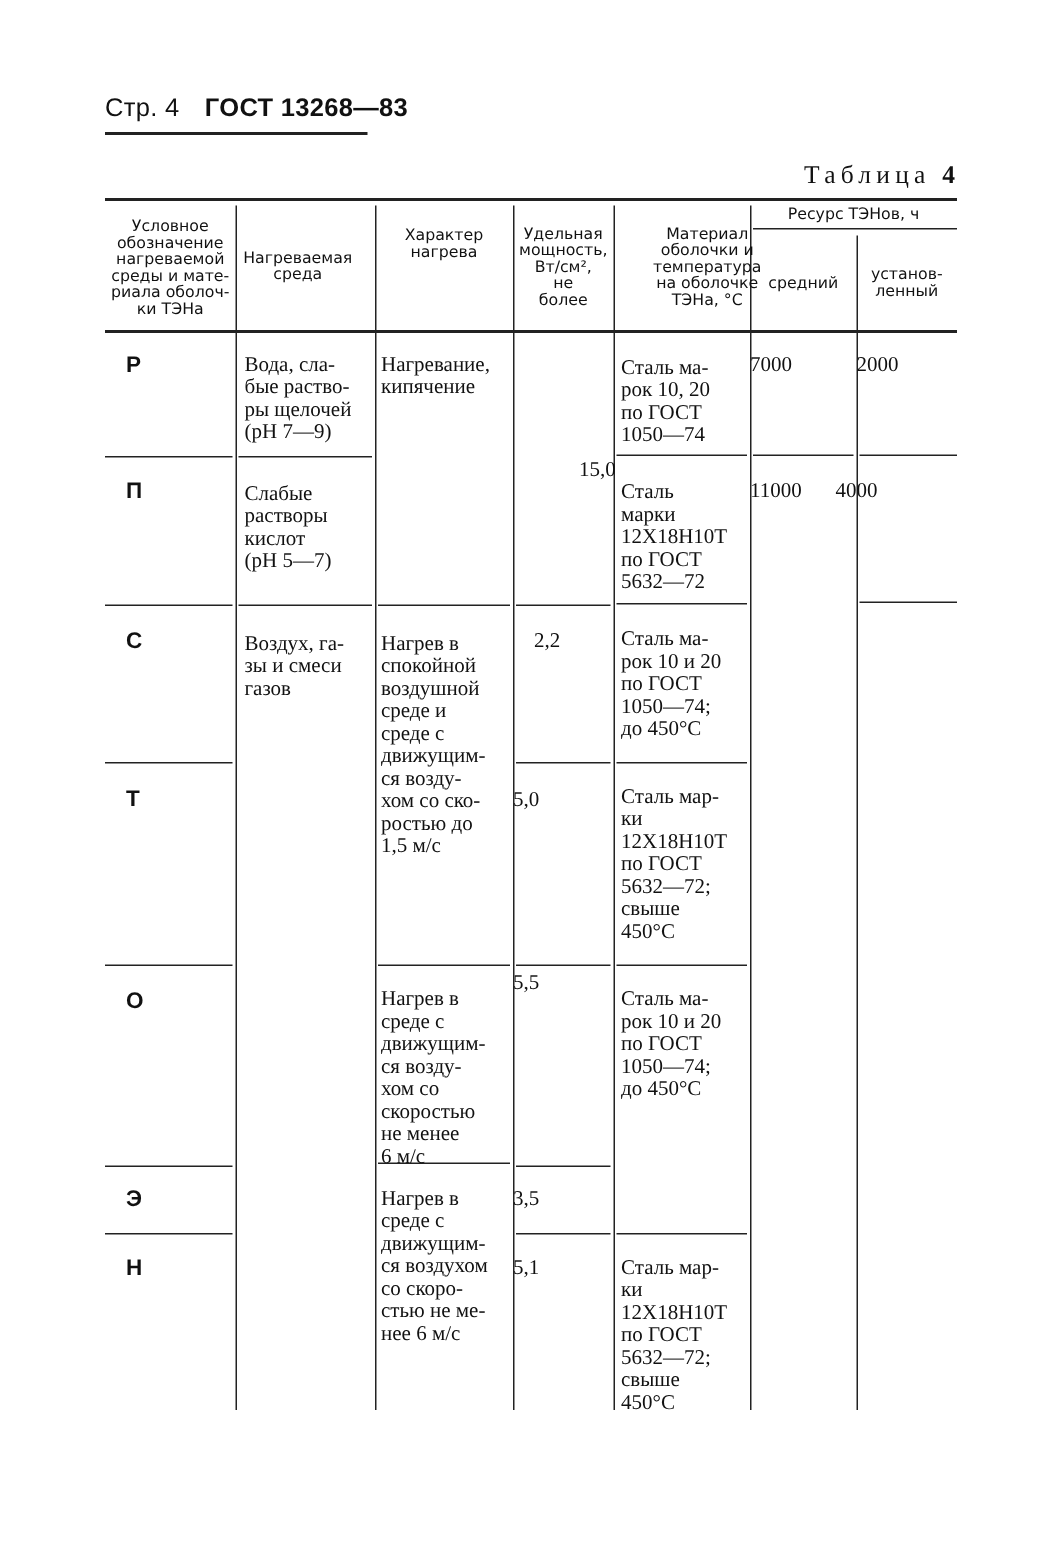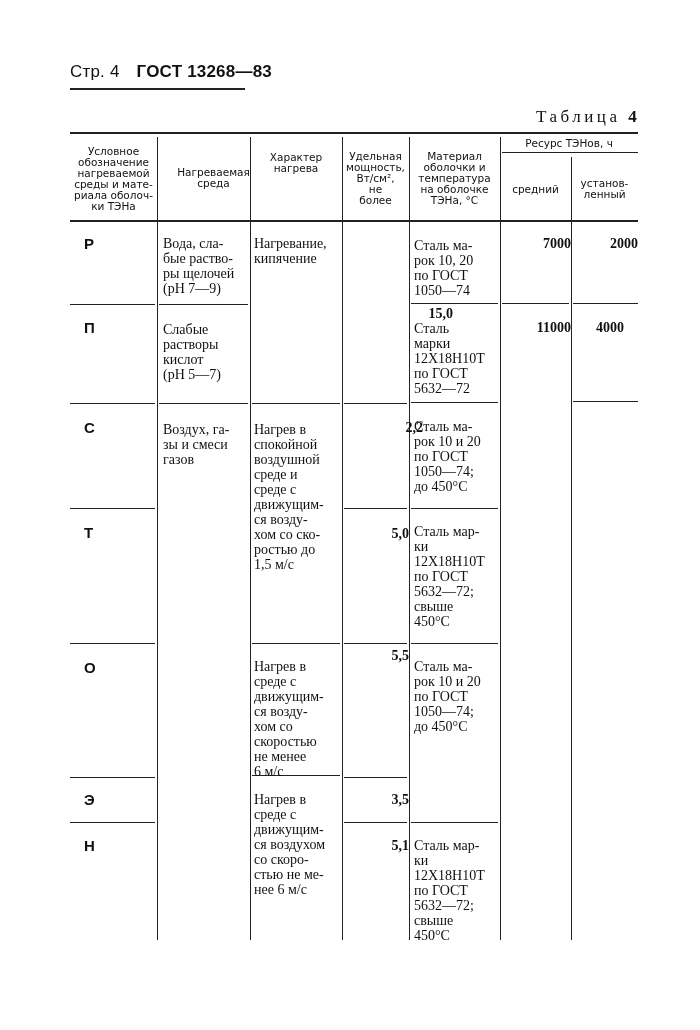--- a/index.html
+++ b/index.html
@@ -10,21 +10,21 @@
   .page-header .gost { font-weight:bold;margin-left:12px; }
   .header-rule { position:absolute; left:70px; top:88px; width:175px; height:2px; background:#222; }
   .table-caption { position:absolute; left:536px; top:107px; font-size:17px; letter-spacing:3.5px; }
   .table-caption .num { font-weight:bold; letter-spacing:0; }
   .cell { position:absolute; font-size:14px; line-height:15px; }
   .hdr { font-family:"DejaVu Sans", sans-serif; font-size:10.5px; line-height:11px; text-align:center; }
   .hline { position:absolute; height:1px; background:#222; }
   .hline.thick { height:2px; }
   .vline { position:absolute; width:1px; background:#222; }
   .code { font-family:"Liberation Sans", sans-serif; font-weight:bold; font-size:15px; }
-  .num-c { text-align:right;font-weight:bold; }
+  .num-c { text-align:left; }
   .txt { white-space:pre-line; }
 </style>
 </head>
 <body>
 
 <div class="page-header">
   <span>Стр. 4</span>
   <span class="gost">ГОСТ 13268—83</span>
 </div>
 <div class="header-rule"></div>
@@ -46,30 +46,30 @@
   <div class="vline" style="left:409px; top:137px; height:803px;"></div>
   <div class="vline" style="left:500px; top:137px; height:803px;"></div>
   <div class="vline" style="left:571px; top:157px; height:783px;"></div>
 
   <div class="cell hdr txt" style="left:70px; top:146px; width:87px;">Условное
 обозначение
 нагреваемой
 среды и мате-
 риала оболоч-
 ки ТЭНа</div>
-  <div class="cell hdr txt" style="left:157px; top:167px; width:93px;padding-left:10px;">Нагреваемая
+  <div class="cell hdr txt" style="left:142px; top:167px; width:93px;padding-left:10px;">Нагреваемая
 среда</div>
   <div class="cell hdr txt" style="left:250px; top:152px; width:92px;">Характер
 нагрева</div>
   <div class="cell hdr txt" style="left:342px; top:151px; width:67px;">Удельная
 мощность,
 Вт/см²,
 не
 более</div>
-  <div class="cell hdr txt" style="left:409px; top:151px; width:91px;">Материал
+  <div class="cell hdr txt" style="left:409px; top:151px; width:91px;padding-left:17px;">Материал
 оболочки и
 температура
 на оболочке
 ТЭНа, °С</div>
   <div class="cell hdr" style="left:500px; top:138px; width:138px;">Ресурс ТЭНов, ч</div>
   <div class="cell hdr" style="left:500px; top:184px; width:71px;">средний</div>
   <div class="cell hdr txt" style="left:571px; top:178px; width:67px;">установ-
 ленный</div>
 
   <div class="hline" style="left:70px; top:304px; width:85px;"></div>

